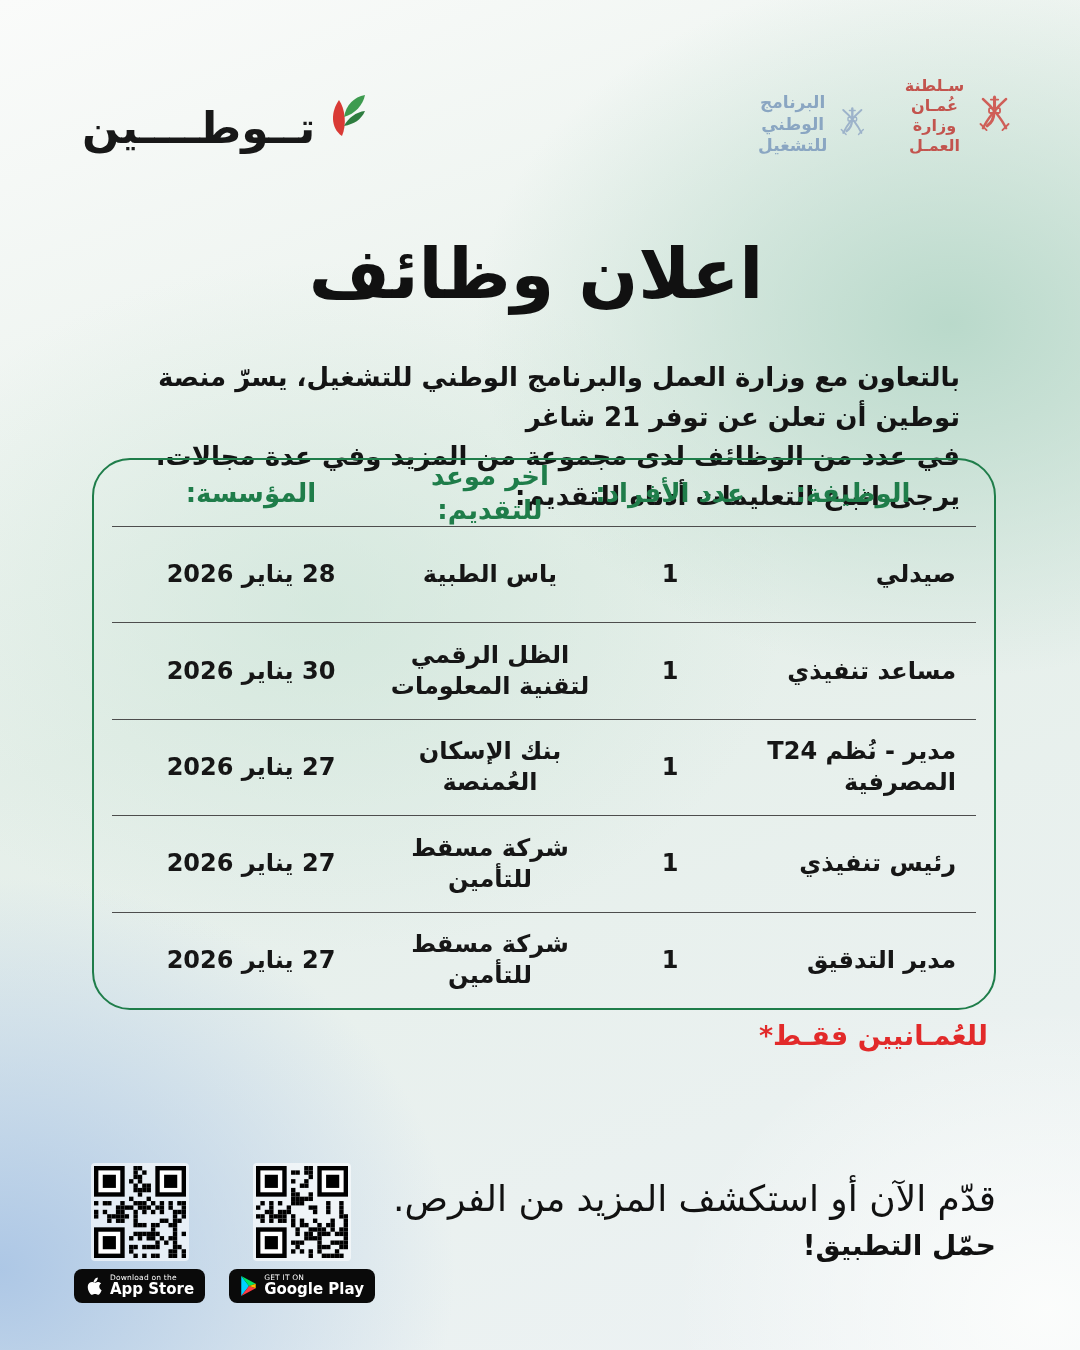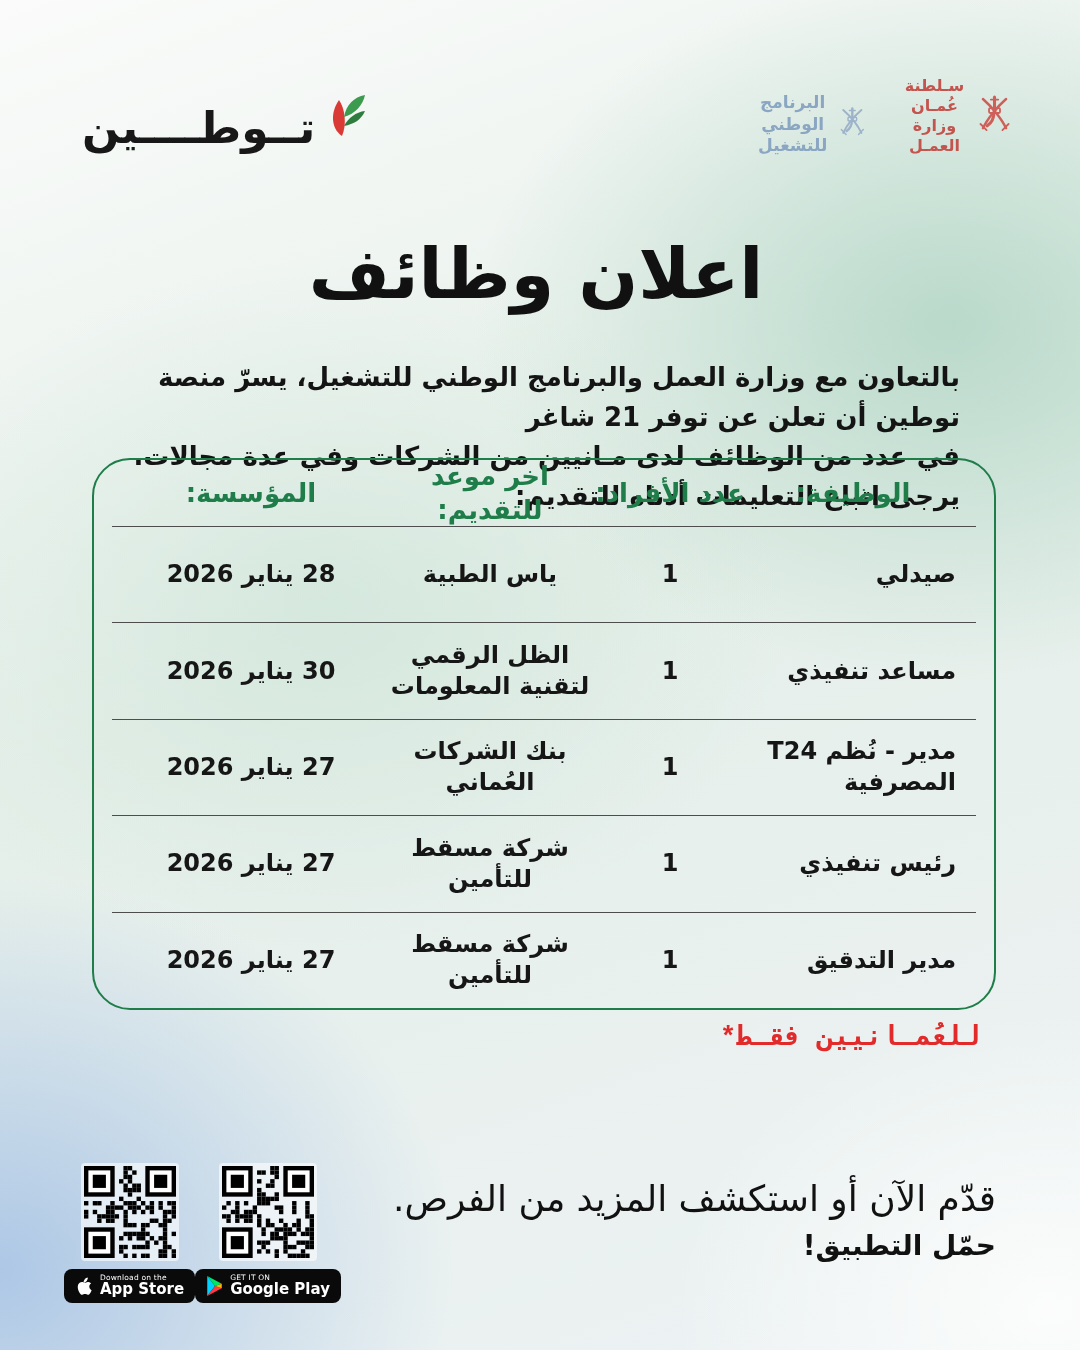--- a/index.html
+++ b/index.html
@@ -36,26 +36,26 @@
   }
   .trow{display:grid;grid-template-columns:226px 160px 200px 1fr;align-items:center;}
   .trow + .trow{border-top:1.5px solid #4d4d4d;}
   .trow{margin:0 18px;}
   .cell{font-size:24px;font-weight:700;text-align:center;line-height:1.3;}
   .cell.job{text-align:right;padding-right:20px;}
   .cell.company{white-space:normal;}
   .thead .cell{color:#1f7d4a;font-size:26px;font-weight:700;}
   .thead .cell.job{padding-right:20px;text-align:center;}
   
-  .note{position:absolute;right:100px;top:1020px;font-size:27px;font-weight:800;color:#e22a2a;font-family:Liberation Mono, monospace;}
+  .note{position:absolute;right:92px;top:1020px;font-size:27px;font-weight:800;color:#e22a2a;}
   
   .cta{position:absolute;right:84px;top:1178px;text-align:right;color:#111;}
   .cta .l1{font-size:36px;font-weight:500;}
   .cta .l2{font-size:28px;font-weight:800;margin-top:10px;}
-  .qr-group{position:absolute;left:64px;top:1163px;display:flex;direction:ltr;}
+  .qr-group{position:absolute;left:74px;top:1163px;display:flex;gap:24px;direction:ltr;}
   .qr-block{display:flex;flex-direction:column;align-items:center;gap:8px;}
   .qr{width:92px;height:92px;background:rgba(255,255,255,.6);border-radius:4px;padding:3px;}
   .badge{
     direction:ltr;display:flex;align-items:center;gap:7px;background:#0a0a0a;color:#fff;
     border-radius:8px;padding:5px 11px;height:34px;box-sizing:border-box;min-width:104px;
   }
   .badge .bt{display:flex;flex-direction:column;line-height:1.05;}
   .badge .small{font-size:7.5px;letter-spacing:.2px;}
   .badge .big{font-size:15px;font-weight:700;white-space:nowrap;text-align:center;}
 </style>
@@ -107,21 +107,21 @@
         <div>البرنامج الوطني</div>
         <div>للتشغيل</div>
       </div>
     </div>
   </div>
 
   <h1 class="title">اعلان وظائف</h1>
 
   <p class="intro">
     <span class="ln">بالتعاون مع وزارة العمل والبرنامج الوطني للتشغيل، يسرّ منصة توطين أن تعلن عن توفر 21 شاغر</span>
-    <span class="ln">في عدد من الوظائف لدى مـانيين من الشركات وفي عدة مجالات.</span>
+    <span class="ln">في عدد من الوظائف لدى مجموعة من المزيد وفي عدة مجالات.</span>
     <span class="ln">يرجى اتباع التعليمات أدناه للتقديم:</span>
   </p>
 
   <section class="card">
     <div class="trow thead">
       <div class="cell job">الوظيفة:</div>
       <div class="cell">عدد الأفراد:</div>
       <div class="cell">اخر موعد للتقديم:</div>
       <div class="cell">المؤسسة:</div>
     </div>
@@ -133,21 +133,21 @@
     </div>
     <div class="trow">
       <div class="cell job">مساعد تنفيذي</div>
       <div class="cell">1</div>
       <div class="cell company">الظل الرقمي لتقنية المعلومات</div>
       <div class="cell">30 يناير 2026</div>
     </div>
     <div class="trow">
       <div class="cell job">مدير - نُظم T24 المصرفية</div>
       <div class="cell">1</div>
-      <div class="cell company">بنك الشركات العُماني</div>
+      <div class="cell company">بنك الإسكان العُمنصة</div>
       <div class="cell">27 يناير 2026</div>
     </div>
     <div class="trow">
       <div class="cell job">رئيس تنفيذي</div>
       <div class="cell">1</div>
       <div class="cell company">شركة مسقط للتأمين</div>
       <div class="cell">27 يناير 2026</div>
     </div>
     <div class="trow">
       <div class="cell job">مدير التدقيق</div>

